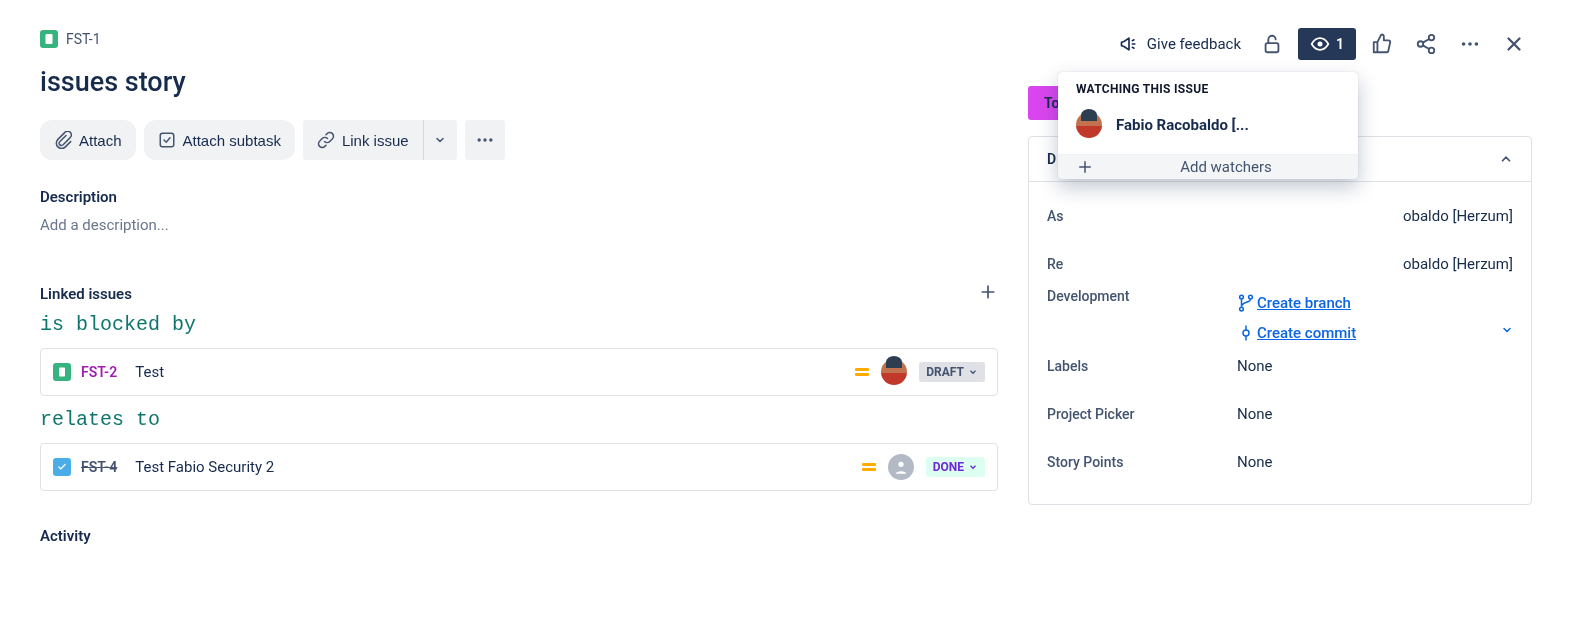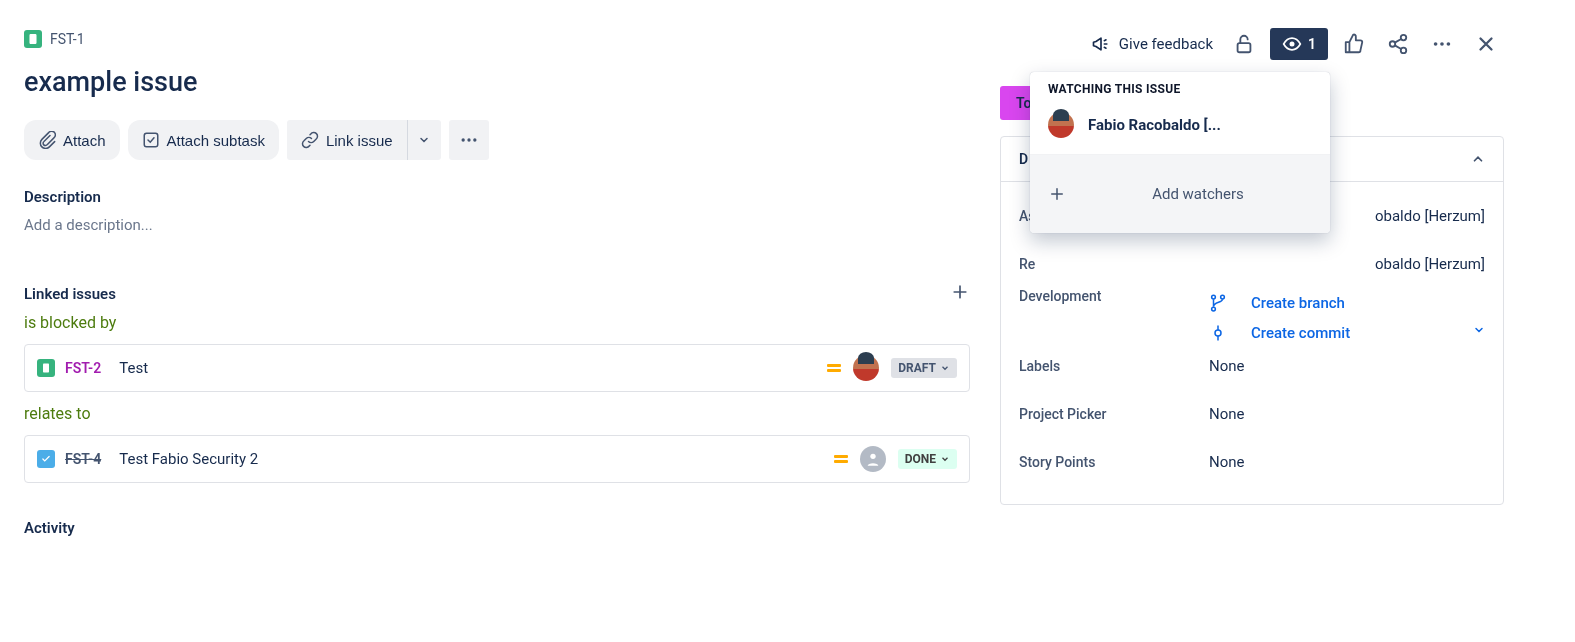--- a/index.html
+++ b/index.html
@@ -7,21 +7,21 @@
     font-family: -apple-system, BlinkMacSystemFont, "Segoe UI", Roboto, sans-serif;
     color: #172b4d;
     font-size: 14px;
     background: #fff;
     width: 1575px;
     height: 642px;
     overflow: hidden;
     position: relative;
   }
   .container { display: flex; height: 100%; }
-  .left-col { flex: 1; padding: 30px 0 0 24px; max-width: 1000px; }
+  .left-col { flex: 1; padding: 30px 0 0 12px; max-width: 1000px; margin-left: 28px; }
   .right-col { width: 530px; padding: 26px 26px 0 0; position: relative; }
 
   .breadcrumb { display: flex; align-items: center; gap: 8px; color: #44546f; font-size: 14px; margin-bottom: 18px; }
   .story-icon { width: 18px; height: 18px; background: #36b37e; border-radius: 3px; display: flex; align-items: center; justify-content: center; }
   .story-icon svg { width: 12px; height: 12px; fill: #fff; }
   .task-icon { width: 18px; height: 18px; background: #4bade8; border-radius: 3px; display: flex; align-items: center; justify-content: center; }
   .task-icon svg { width: 10px; height: 10px; fill: #fff; }
 
   .title { font-size: 27px; font-weight: 500; color: #172b4d; margin-bottom: 22px; }
 
@@ -33,73 +33,73 @@
   .tb-group .tb-btn.left { border-top-right-radius: 0; border-bottom-right-radius: 0; }
   .tb-group .tb-icon-btn.right { border-top-left-radius: 0; border-bottom-left-radius: 0; width: 34px; border-left: 1px solid #d5d9e0; }
 
   .section-head { font-size: 15px; font-weight: 600; margin-bottom: 10px; color: #172b4d; }
   .desc-placeholder { color: #6b778c; font-size: 15px; margin-bottom: 48px; }
 
   .linked-header { display: flex; justify-content: space-between; align-items: center; margin-bottom: 8px; padding-right: 30px; }
   .linked-header .section-head { margin-bottom: 0; }
   .plus-icon { cursor: pointer; color: #44546f; }
 
-  .link-group-label { font-size: 16px; color: #4d7c0f; margin-bottom: 12px; margin-top: 4px; }
+  .link-group-label { font-size: 20px; color: #0f766e; margin-bottom: 12px; margin-top: 4px; font-family: Liberation Mono, monospace; }
   .link-card { display: flex; align-items: center; border: 1px solid #dfe1e6; border-radius: 4px; padding: 10px 12px; margin-bottom: 12px; margin-right: 30px; }
   .link-card .key { color: #a21caf; font-size: 14px; font-weight: 600; margin-left: 10px; margin-right: 18px; }
   .link-card .key.strike { text-decoration: line-through; color: #44546f; }
   .link-card .summary { font-size: 15px; color: #172b4d; flex: 1; }
   .link-card .right-side { display: flex; align-items: center; gap: 12px; }
   .priority-icon { display: flex; flex-direction: column; gap: 2px; }
   .priority-icon span { width: 14px; height: 3px; background: #ffab00; border-radius: 1px; }
   .avatar-sm { width: 26px; height: 26px; border-radius: 50%; background: linear-gradient(#c1724f 55%, #c0392b 55%); position: relative; }
   .avatar-sm::after { content: ""; position: absolute; top: -3px; left: 5px; right: 5px; height: 12px; background: #2c3e50; border-radius: 50% 50% 0 0; }
   .avatar-unassigned { width: 26px; height: 26px; border-radius: 50%; background: #b3bac5; display: flex; align-items: center; justify-content: center; }
   .status-badge { display: inline-flex; align-items: center; gap: 4px; padding: 3px 7px; border-radius: 3px; font-size: 12px; font-weight: 700; }
   .status-draft { background: #dfe1e6; color: #44546f; }
-  .status-done { background: #dcfff1; color: #404040; }
+  .status-done { background: #dcfff1; color: #6d28d9; }
 
   
   .top-actions { display: flex; align-items: center; gap: 8px; justify-content: flex-end; margin-bottom: 24px; }
   .feedback-btn { display: inline-flex; align-items: center; gap: 8px; font-size: 15px; font-weight: 400; color: #172b4d; cursor: pointer; margin-right: 5px; }
   .icon-btn-plain { width: 36px; height: 36px; display: inline-flex; align-items: center; justify-content: center; cursor: pointer; border-radius: 3px; color: #44546f; }
   .watch-pill { display: inline-flex; align-items: center; gap: 6px; background: #253858; color: #fff; padding: 6px 12px; border-radius: 3px; font-weight: 600; cursor: pointer; }
   .watch-pill svg { fill: #fff; }
 
   
   .details-card { border: 1px solid #dfe1e6; border-radius: 4px; }
   .details-head { display: flex; justify-content: space-between; align-items: center; padding: 14px 18px; border-bottom: 1px solid #dfe1e6; font-weight: 600; }
   .details-body { padding: 10px 18px 18px; }
   .detail-row { display: flex; align-items: center; min-height: 48px; }
   .detail-row .label { width: 190px; font-size: 14px; font-weight: 500; color: #44546f; }
   .detail-row .value { flex: 1; font-size: 15px; color: #172b4d; display: flex; align-items: center; gap: 8px; }
   .detail-row .value a { color: #0c66e4; text-decoration: none; font-weight: 500; }
   .dev-row { align-items: flex-start; }
   .dev-links { display: flex; flex-direction: column; gap: 12px; padding-top: 6px; width: 100%; }
-  .dev-link { display: flex; gap: 24px; color: #0c66e4; font-weight: 500; }
+  .dev-link { display: flex; gap: 2px; color: #0c66e4; font-weight: 500; text-decoration: underline; }
   .dev-link .spacer { flex: 1; }
 
   
   .popover {
     position: absolute;
     top: 72px;
     right: 200px;
     width: 300px;
     background: #fff;
     border-radius: 4px;
     box-shadow: 0 8px 20px rgba(9,30,66,0.25), 0 0 1px rgba(9,30,66,0.3);
     z-index: 100;
     overflow: hidden;
   }
   .popover-row { display: flex; align-items: center; padding: 14px 18px; gap: 16px; font-size: 15px; }
   .popover-row.head { border-bottom: 1px solid #f1f2f4; }
   .shortcut { margin-left: auto; background: #f1f2f4; border-radius: 3px; font-size: 12px; font-weight: 600; padding: 2px 7px; color: #44546f; }
   .popover-sub { padding: 10px 18px; font-size: 12px; font-weight: 700; color: #0f172a; letter-spacing: 0.3px; }
   .popover-user { display: flex; align-items: center; gap: 14px; padding: 6px 18px 16px; font-size: 15px; font-weight: bold; }
-  .popover-add { display: flex; align-items: center; gap: 18px; padding: 30px 18px; background: #f4f5f7; font-size: 15px; color: #44546f; justify-content: flex-start; border-top: 1px solid #f1f2f4; }
+  .popover-add { display: flex; align-items: center; gap: 18px; padding: 3px 18px; background: #f4f5f7; font-size: 15px; color: #44546f; justify-content: flex-start; border-top: 1px solid #f1f2f4; }
   .popover-add .txt { flex: 1; text-align: center; }
 
   .status-btn { background: #d946ef; padding: 9px 16px; border-radius: 3px; font-weight: 600; display: inline-flex; align-items: center; gap: 8px; }
 
   .activity-head { margin-top: 36px; font-weight: 600; font-size: 15px; }
 </style>
 </head>
 <body>
 
 <div class="container">
@@ -108,21 +108,21 @@
     <div class="breadcrumb">
       <span class="story-icon">
         <svg viewBox="0 0 16 16">
             <rect x="4" y="2" width="8" height="12" rx="1" fill="#fff"></rect>
             <rect x="4" y="2" width="8" height="12" rx="1" fill="none" stroke="#fff" stroke-width="1.4"></rect>
           </svg>
       </span>
       <span>FST-1</span>
     </div>
 
-    <h1 class="title">example issue</h1>
+    <h1 class="title">issues story</h1>
 
     <div class="toolbar-row">
       <button class="tb-btn">
         <svg width="18" height="18" viewBox="0 0 24 24">
             <path d="M16 6l-8 8a3 3 0 104.2 4.2l9-9a5 5 0 10-7-7l-9 9a7 7 0 1010 10l7-7" fill="none" stroke="#44546f" stroke-width="2" stroke-linecap="round"></path>
           </svg>
         <span>Attach</span>
       </button>
       <button class="tb-btn">
         <svg width="18" height="18" viewBox="0 0 24 24">

